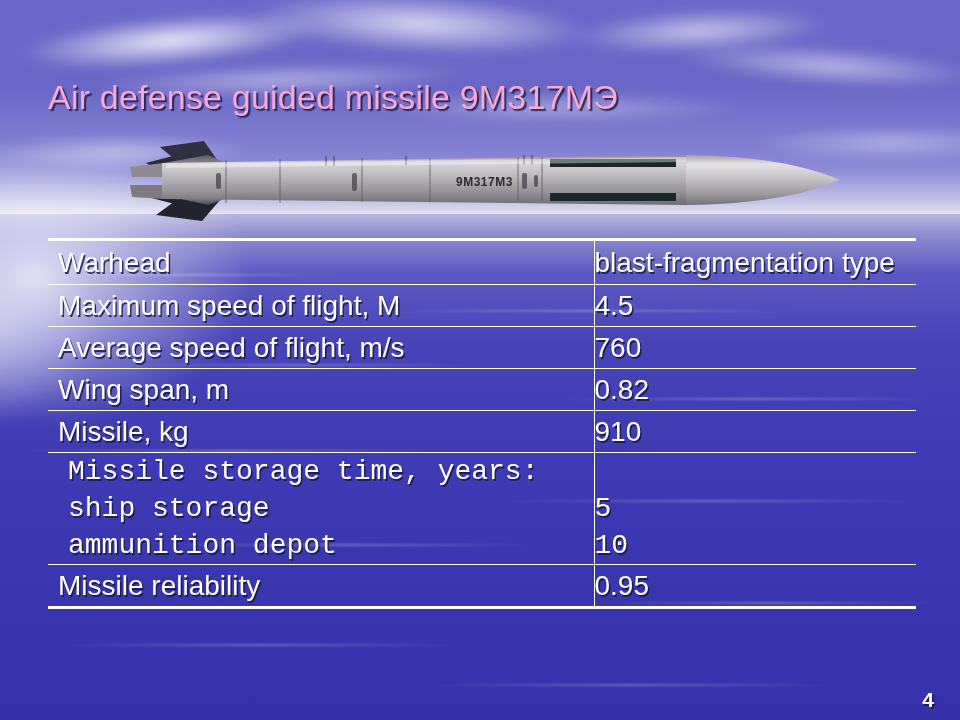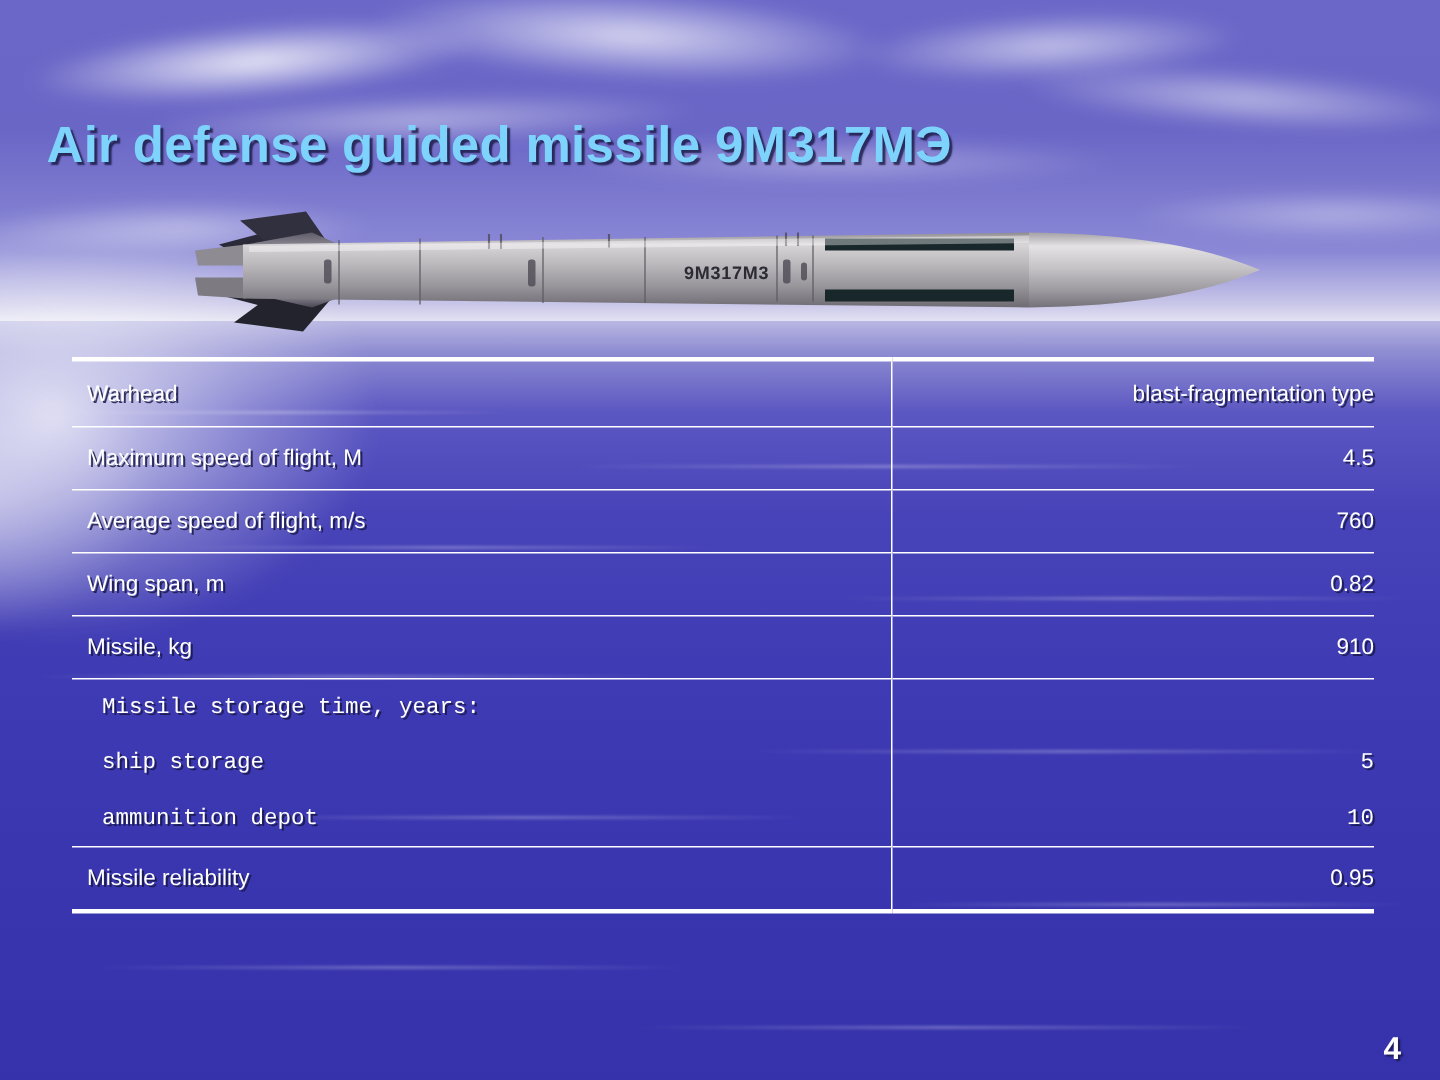--- a/index.html
+++ b/index.html
@@ -51,42 +51,42 @@
     filter:blur(9px);
   }
   .wave {
     position:absolute; height:2px; border-radius:2px;
     background:linear-gradient(90deg, rgba(255,255,255,0), rgba(255,255,255,.30), rgba(255,255,255,0));
     filter:blur(1.2px);
   }
 
   
   .title {
-    position:absolute; left:31px; top:78px;
-    font-size:34px; font-weight:bold; color:#7dd3fc;
+    position:absolute; left:48px; top:78px;
+    font-size:34px; font-weight:normal; color:#f9a8d4;
     letter-spacing:.2px; white-space:nowrap;
     text-shadow:2px 2px 1px rgba(20,20,60,.78);
   }
 
   
   .missile { position:absolute; left:130px; top:133px; width:710px; height:96px; }
 
   
   .tbl {
     position:absolute; left:48px; top:238px; width:868px;
     border-collapse:collapse; table-layout:fixed;
   }
   .tbl td {
-    color:#ffffff; font-size:15px; vertical-align:middle;
+    color:#ffffff; font-size:28px; vertical-align:middle;
     text-shadow:1.5px 1.5px 0 rgba(25,25,70,.85);
     border-bottom:1.5px solid #ffffff;
     padding:0;
   }
   .tbl .c-label { width:546px; padding-left:10px; text-align:left; }
-  .tbl .c-value { width:322px; text-align:right; border-left:1.5px solid #ffffff; }
+  .tbl .c-value { width:322px; text-align:left; border-left:1.5px solid #ffffff; }
   .tbl tr.first td { border-top:3px solid #ffffff; }
   .tbl tr.last td  { border-bottom:3.5px solid #ffffff; }
   .rowline { height:41px; line-height:41px; }
   .rowline.hdr { height:43px; line-height:43px; }
 
   .stack { padding:0; }
   .stack .ln { height:37px; line-height:37px;font-family:Liberation Mono, monospace; }
   .stack .ln.pl { padding-left:10px; }
 
   

